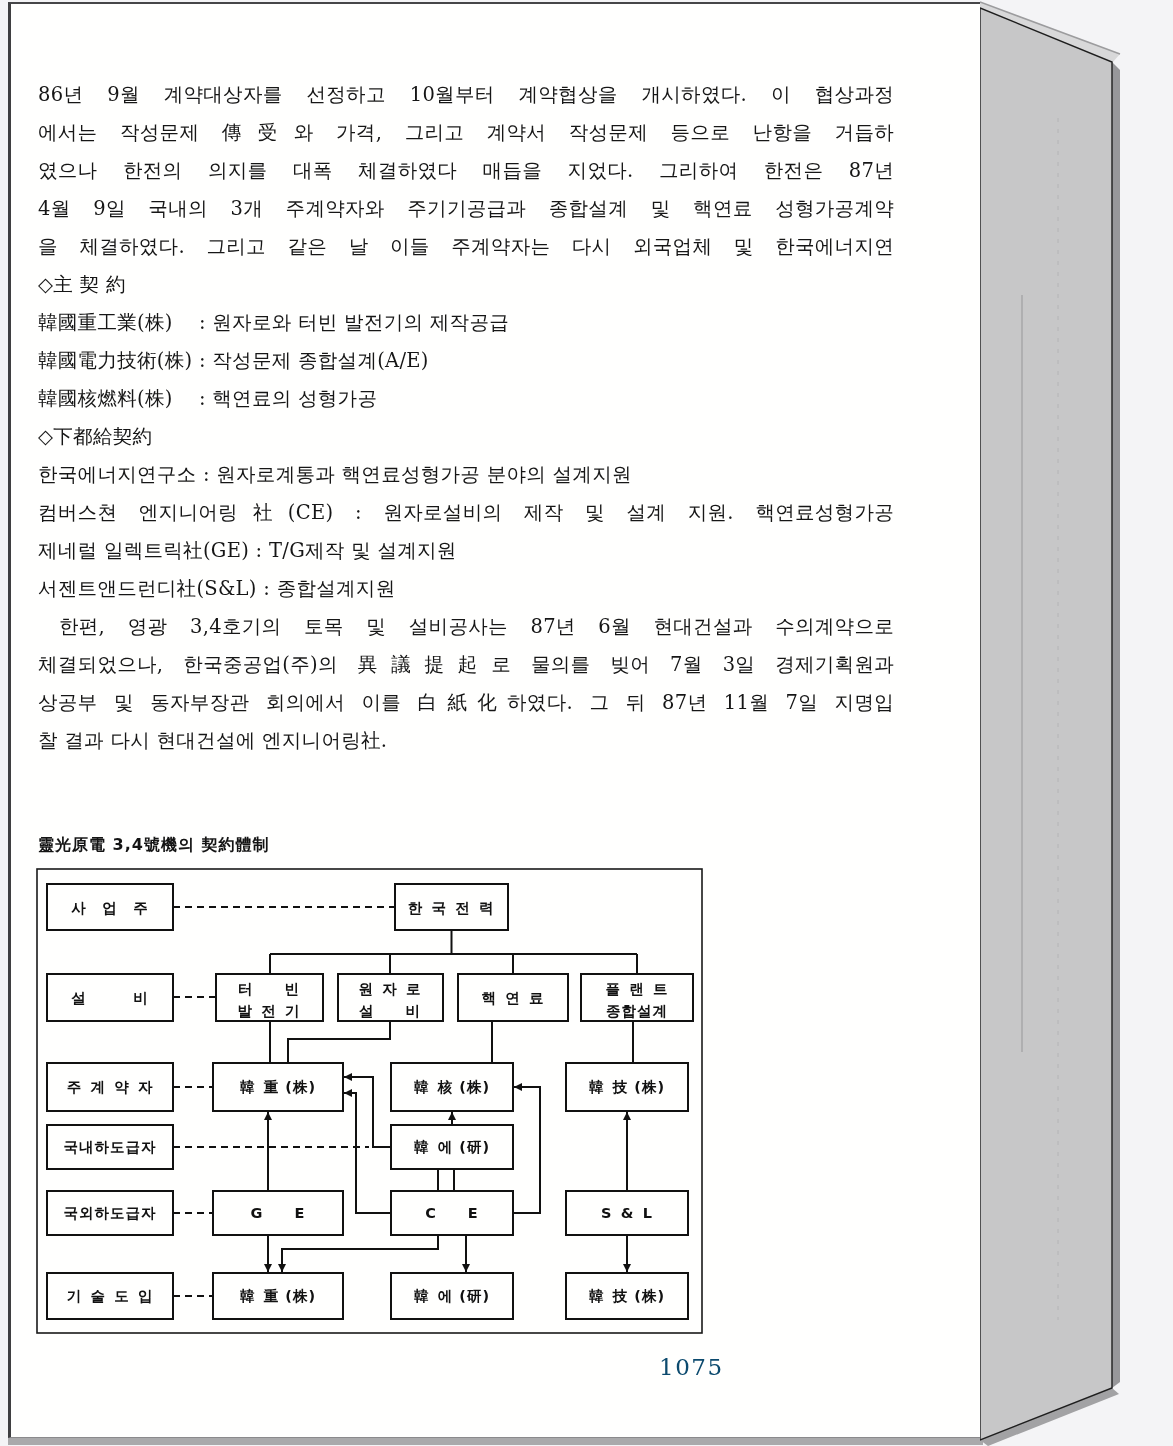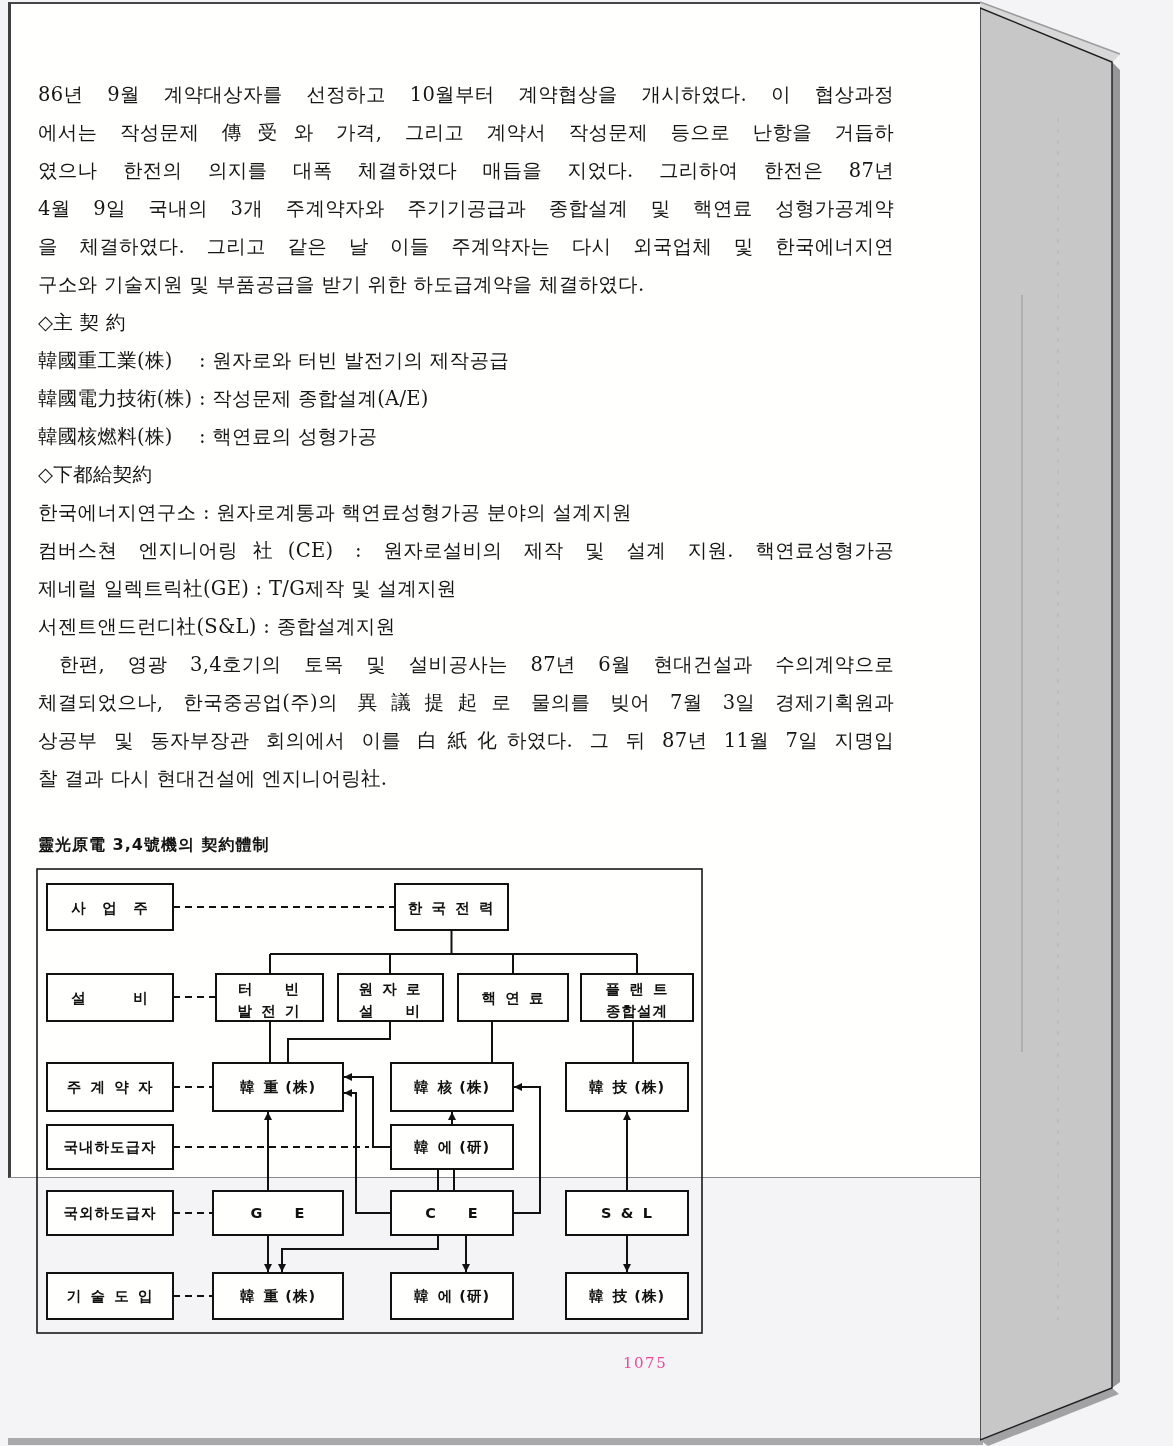--- a/index.html
+++ b/index.html
@@ -2,21 +2,21 @@
 <html><head>
 <meta charset="utf-8">
 <style>
   html,body{margin:0;padding:0;}
   body{
     width:1173px;height:1446px;position:relative;overflow:hidden;
     background:#f4f4f6;
     font-family:"DejaVu Serif","Liberation Serif",serif;
   }
   .page{
-    position:absolute;left:8px;top:2px;width:972px;height:1176px;
+    position:absolute;left:8px;top:2px;width:972px;height:1436px;
     background:#fffffe;box-sizing:border-box;
     border-left:3px solid #3f3f41;border-top:2px solid #464648;
     border-bottom:1px solid #8a8a8c;
   }
   .page-bottom-shadow{
     position:absolute;left:8px;top:1438px;width:975px;height:7px;
     background:#a9a9ab;
   }
   .bodytext{
     position:absolute;left:27px;top:72px;width:856px;
@@ -30,37 +30,36 @@
     position:absolute;left:27px;top:831px;
     font-family:"DejaVu Sans","Liberation Sans",sans-serif;
     font-weight:bold;font-size:16px;color:#141414;letter-spacing:1px;
   }
   .figure{position:absolute;left:25px;top:864px;}
   .figure text{
     font-family:"DejaVu Sans","Liberation Sans",sans-serif;
     font-weight:bold;fill:#111;font-size:14.5px;letter-spacing:1px;
   }
   .pagenum{
-    position:absolute;left:612px;top:1350px;
-    font-size:15px;color:#ec4899;letter-spacing:1.5px;
+    position:absolute;left:648px;top:1350px;
+    font-size:23px;color:#0c4a6e;letter-spacing:1.5px;
   }
   .edge3d{position:absolute;left:980px;top:0;width:193px;height:1446px;}
 </style>
 </head>
 <body>
 
 <div class="page">
 
   <div class="bodytext">
     <div class="line j">86년 9월 계약대상자를 선정하고 10월부터 계약협상을 개시하였다. 이 협상과정</div>
     <div class="line j">에서는 작성문제 傳受와 가격, 그리고 계약서 작성문제 등으로 난항을 거듭하</div>
     <div class="line j">였으나 한전의 의지를 대폭 체결하였다 매듭을 지었다. 그리하여 한전은 87년</div>
     <div class="line j">4월 9일 국내의 3개 주계약자와 주기기공급과 종합설계 및 핵연료 성형가공계약</div>
     <div class="line j">을 체결하였다. 그리고 같은 날 이들 주계약자는 다시 외국업체 및 한국에너지연</div>
-    <div class="line">구소와 기술지원 및 부품공급을 받기 위한 하도급계약을 체결하였다.</div>
     <div class="line">◇主 契 約</div>
     <div class="line">韓國重工業(株)　 : 원자로와 터빈 발전기의 제작공급</div>
     <div class="line">韓國電力技術(株) : 작성문제 종합설계(A/E)</div>
     <div class="line">韓國核燃料(株)　 : 핵연료의 성형가공</div>
     <div class="line">◇下都給契約</div>
     <div class="line">한국에너지연구소 : 원자로계통과 핵연료성형가공 분야의 설계지원</div>
     <div class="line j">컴버스쳔 엔지니어링社(CE) : 원자로설비의 제작 및 설계 지원. 핵연료성형가공</div>
     <div class="line">제네럴 일렉트릭社(GE) : T/G제작 및 설계지원</div>
     <div class="line">서젠트앤드런디社(S&amp;L) : 종합설계지원</div>
     <div class="line j ind">한편, 영광 3,4호기의 토목 및 설비공사는 87년 6월 현대건설과 수의계약으로</div>

